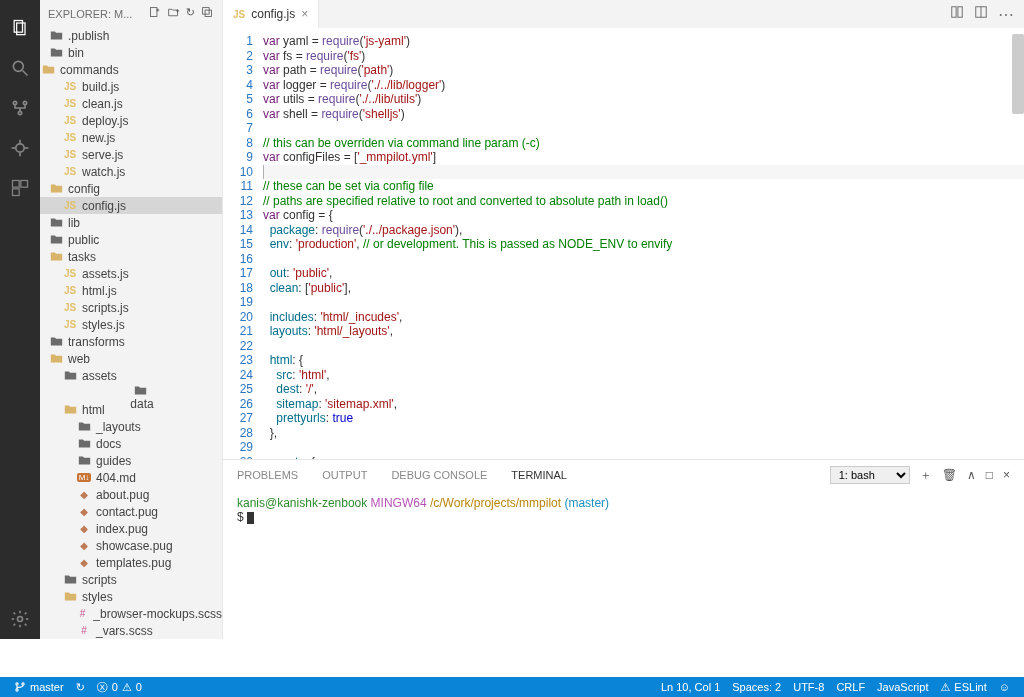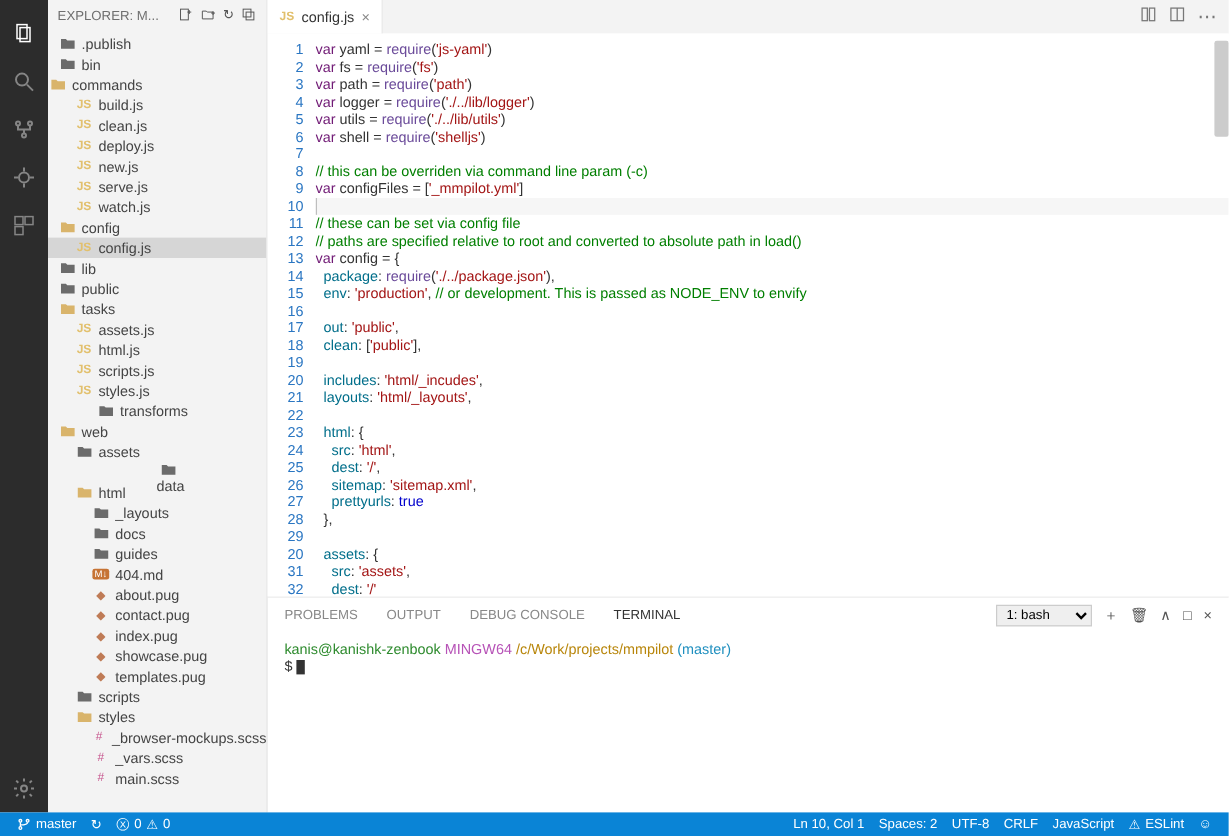--- a/index.html
+++ b/index.html
@@ -1,17 +1,17 @@
 <!DOCTYPE html>
 <html><head>
 <meta charset="utf-8">
 <style>
 * { margin:0; padding:0; box-sizing:border-box; font-family:"Segoe UI",Arial,sans-serif; }
 html,body { width:1024px; height:697px; overflow:hidden; background:#fff; }
-.root { display:flex; flex-direction:column; width:1024px; height:697px; }
+.root { display:flex; flex-direction:column; width:1024px; height:697px;gap:38px; }
 .main { display:flex; flex:1; min-height:0; }
 .activitybar { width:40px; background:#2c2c2c; display:flex; flex-direction:column; align-items:center; padding-top:8px; }
 .activitybar .spacer { flex:1; }
 .activitybar .ab-item { width:40px; height:40px; display:flex; align-items:center; justify-content:center; cursor:pointer; color:#858585; }
 .activitybar .ab-item.active { color:#fff; }
 .activitybar svg { width:20px; height:20px; }
 
 .sidebar { width:183px; background:#f3f3f3; display:flex; flex-direction:column; border-right:1px solid #e7e7e7; font-size:12px; color:#555; }
 .sidebar-head { display:flex; align-items:center; padding:6px 8px; font-size:11px; color:#6f6f6f; }
 .sidebar-head .title { flex:1; overflow:hidden; text-overflow:ellipsis; white-space:nowrap; }
@@ -258,21 +258,21 @@
               <span class="js-badge">JS</span>
             </span>
             <span class="label">scripts.js</span>
           </div>
           <div class="tree-row" style="padding-left: 22px;">
             <span class="icon">
               <span class="js-badge">JS</span>
             </span>
             <span class="label">styles.js</span>
           </div>
-          <div class="tree-row" style="padding-left: 8px; margin-left: 32px;">
+          <div class="tree-row" style="padding-left: 8px;">
             <span class="icon folder-icon">
               <svg viewBox="0 0 16 16">
                 <path fill="#6b6b6b" d="M1 3h5l1.5 1.5H15V13H1z"></path>
               </svg>
             </span>
             <span class="label">transforms</span>
           </div>
           <div class="tree-row" style="padding-left: 8px;">
             <span class="icon folder-icon">
               <svg viewBox="0 0 16 16">

